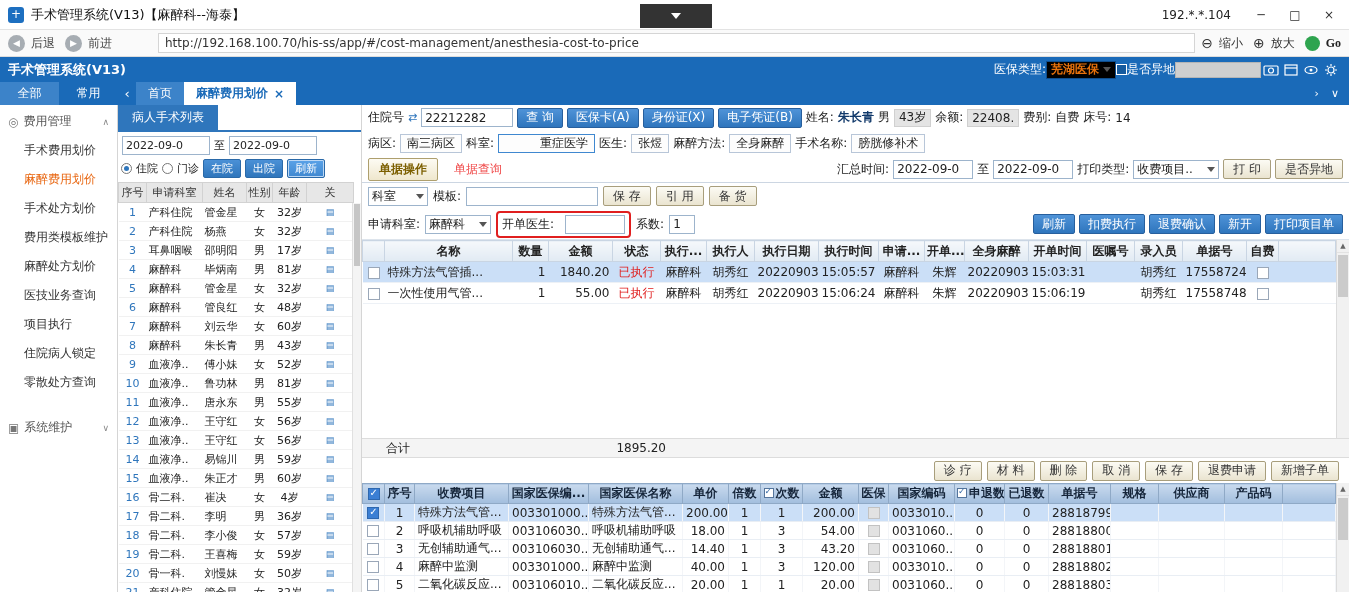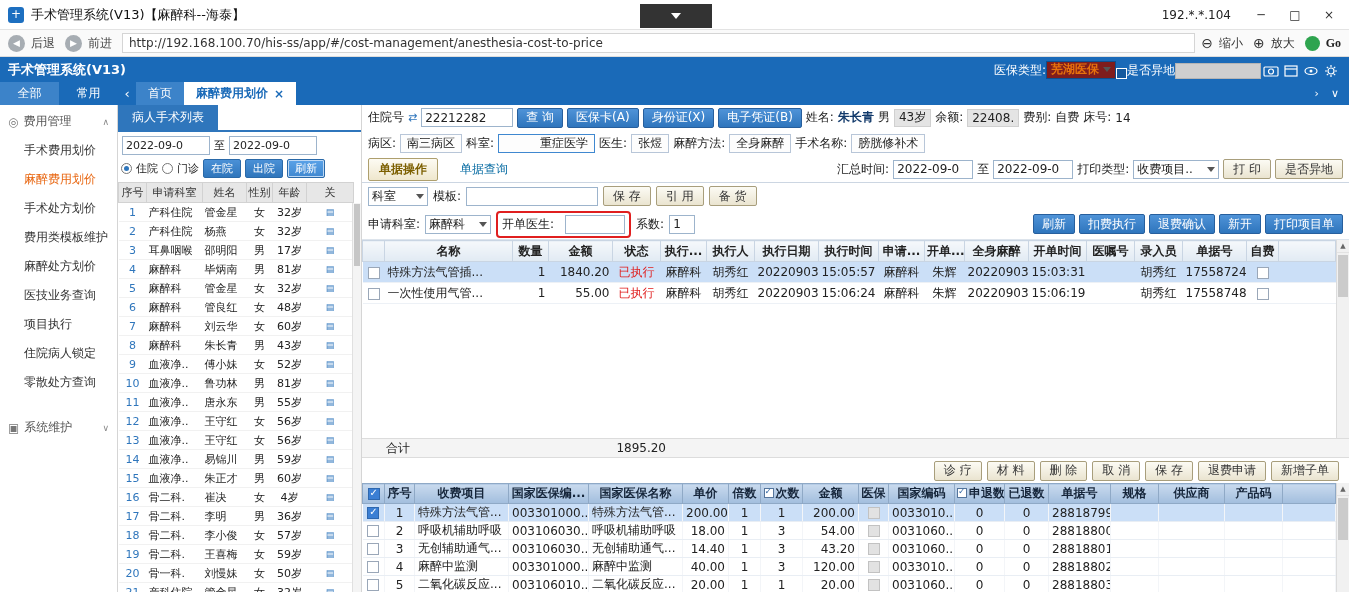--- a/index.html
+++ b/index.html
@@ -14,31 +14,31 @@
 .win-menu { position:absolute; left:640px; top:4px; width:72px; height:24px; background:#333; display:flex; align-items:center; justify-content:center; }
 .win-menu .tri { width:0; height:0; border-left:5px solid transparent; border-right:5px solid transparent; border-top:6px solid #fff; }
 .tb-right { margin-left:auto; display:flex; align-items:center; gap:10px; }
 .ip { font-size:12px; color:#222; margin-right:8px; }
 .winbtn { width:24px; text-align:center; font-size:12px; color:#333; }
 
 
 .navbar { height:27px; background:#fafafa; border-bottom:1px solid #ddd; display:flex; align-items:center; padding:0 8px; gap:6px; flex:0 0 auto; }
 .navcirc { width:17px; height:17px; border-radius:50%; background:#a7adb3; color:#fff; font-size:9px; display:flex; align-items:center; justify-content:center; flex:0 0 auto; }
 .navlbl { font-size:12px; color:#444; margin-right:4px; }
-.urlbox { flex:1; height:20px; border:1px solid #d5d5d5; background:#fff; font-size:12px; color:#333; padding:0 6px; font-family:"DejaVu Sans","Liberation Sans",sans-serif; }
+.urlbox { flex:1; height:20px; border:1px solid #d5d5d5; background:#fff; font-size:12px; color:#333; padding:0 6px; font-family:"DejaVu Sans","Liberation Sans",sans-serif;margin-left:36px; }
 .zoomico { font-size:14px; color:#333; }
 .zoomlbl { font-size:12px; color:#333; margin-right:4px; }
 .gocirc { width:15px; height:15px; border-radius:50%; background:#2ea44f; flex:0 0 auto; }
 .golbl { font-weight:bold; font-size:12px; color:#222;font-family:Liberation Serif, serif; }
 
 
 .appheader { height:25px; background:#1a6ab8; display:flex; align-items:center; padding:0 8px; color:#fff; gap:6px; flex:0 0 auto; }
 .apptitle { font-weight:bold; font-size:13px; }
-.ah-right { margin-left:auto; display:flex; align-items:flex-end; }
-.ins-sel { background:#7f1d1d; color:#e8720c; font-weight:bold; height:18px; display:inline-flex; align-items:center; gap:4px; padding:0 4px; font-size:12px; border:1px solid #0f4d8c; }
+.ah-right { margin-left:auto; display:flex; align-items:center; }
+.ins-sel { background:#000000; color:#e8720c; font-weight:bold; height:18px; display:inline-flex; align-items:center; gap:4px; padding:0 4px; font-size:12px; border:1px solid #0f4d8c; }
 .tri-d { width:0; height:0; border-left:4px solid transparent; border-right:4px solid transparent; border-top:5px solid #555; }
 .cbox { width:11px; height:11px; border:1px solid #fff; background:#155a9e; display:inline-block; }
 .gray-input { width:86px; height:16px; background:#cfcfcf; border:1px solid #b5b5b5; }
 .hicon { width:16px; height:16px; display:block; }
 .hic { display:flex; align-items:center; justify-content:center; width:20px; }
 
 
 .tabstrip { height:23px; background:#1a6ab8; display:flex; align-items:stretch; color:#fff; flex:0 0 auto; }
 .filterzone { width:118px; display:flex; flex:0 0 auto; }
 .filteritem { flex:1; display:flex; align-items:center; justify-content:center; font-size:12px; }
@@ -90,23 +90,23 @@
 .tin { border:1px solid #9db4cc; height:19px; font-size:12px; padding:0 3px; color:#222; background:#fff; font-family:"DejaVu Sans","Liberation Sans",sans-serif; }
 .chip { background:#e4e4e4; border:1px solid #d0d0d0; padding:0 4px; height:18px; display:inline-flex; align-items:center; font-size:12px; }
 .vbox { border:1px solid #b8c6d8; background:#fdfdfd; padding:0 6px; height:19px; display:inline-flex; align-items:center; font-size:12px; }
 .vbox.focus { border-color:#3f88d0;padding-left:41px; }
 .bbtn { height:20px; padding:0 8px; background:linear-gradient(#4f93d8,#2e75bd); border:1px solid #275f9d; color:#fff; font-size:12px; border-radius:2px; display:inline-flex; align-items:center; white-space:nowrap; }
 .gbtn { height:20px; padding:0 9px; background:linear-gradient(#fcfbf4,#eae4d0); border:1px solid #a89e7c; color:#333; font-size:12px; border-radius:2px; display:inline-flex; align-items:center; white-space:nowrap; }
 .name-val { font-weight:bold; color:#123a6b; }
 .swapico { color:#2f76bc; font-size:11px; }
 .selbox { display:inline-flex; align-items:center; justify-content:space-between; gap:4px; border:1px solid #9db4cc; background:#fff; height:19px; padding:0 3px; font-size:12px; }
 
-.doctabs { display:flex; align-items:center; gap:12px; padding:0 6px; height:27px; border-bottom:1px solid #ccd6e2; flex:0 0 auto; white-space:nowrap; overflow:hidden; }
+.doctabs { display:flex; align-items:center; gap:6px; padding:0 6px; height:27px; border-bottom:1px solid #ccd6e2; flex:0 0 auto; white-space:nowrap; overflow:hidden; }
 .tab-op { background:linear-gradient(#fdfbf3,#efe7cd); border:1px solid #ae9f6d; color:#7c5f00; font-weight:bold; padding:2px 10px; border-radius:2px; font-size:12px; }
-.tab-q { padding:2px 10px; font-size:12px; color:#0369a1; }
+.tab-q { padding:2px 10px; font-size:12px; color:#ef4444; }
 .dt-right { margin-left:auto; display:flex; align-items:center; gap:4px; }
 
 .formrow { display:flex; align-items:center; gap:5px; padding:0 6px; white-space:nowrap; overflow:hidden; flex:0 0 auto; }
 .fr1 { height:26px; }
 .fr2 { height:30px; }
 .fr2-right { margin-left:auto; display:flex; gap:4px; }
 .red-annot { display:inline-flex; align-items:center; gap:11px; border:2px solid #e01f1f; border-radius:4px; padding:2px 4px; }
 
 
 .ctwrap { height:219px; display:flex; flex-direction:column; flex:0 0 auto; border-top:1px solid #dde4ec; }

